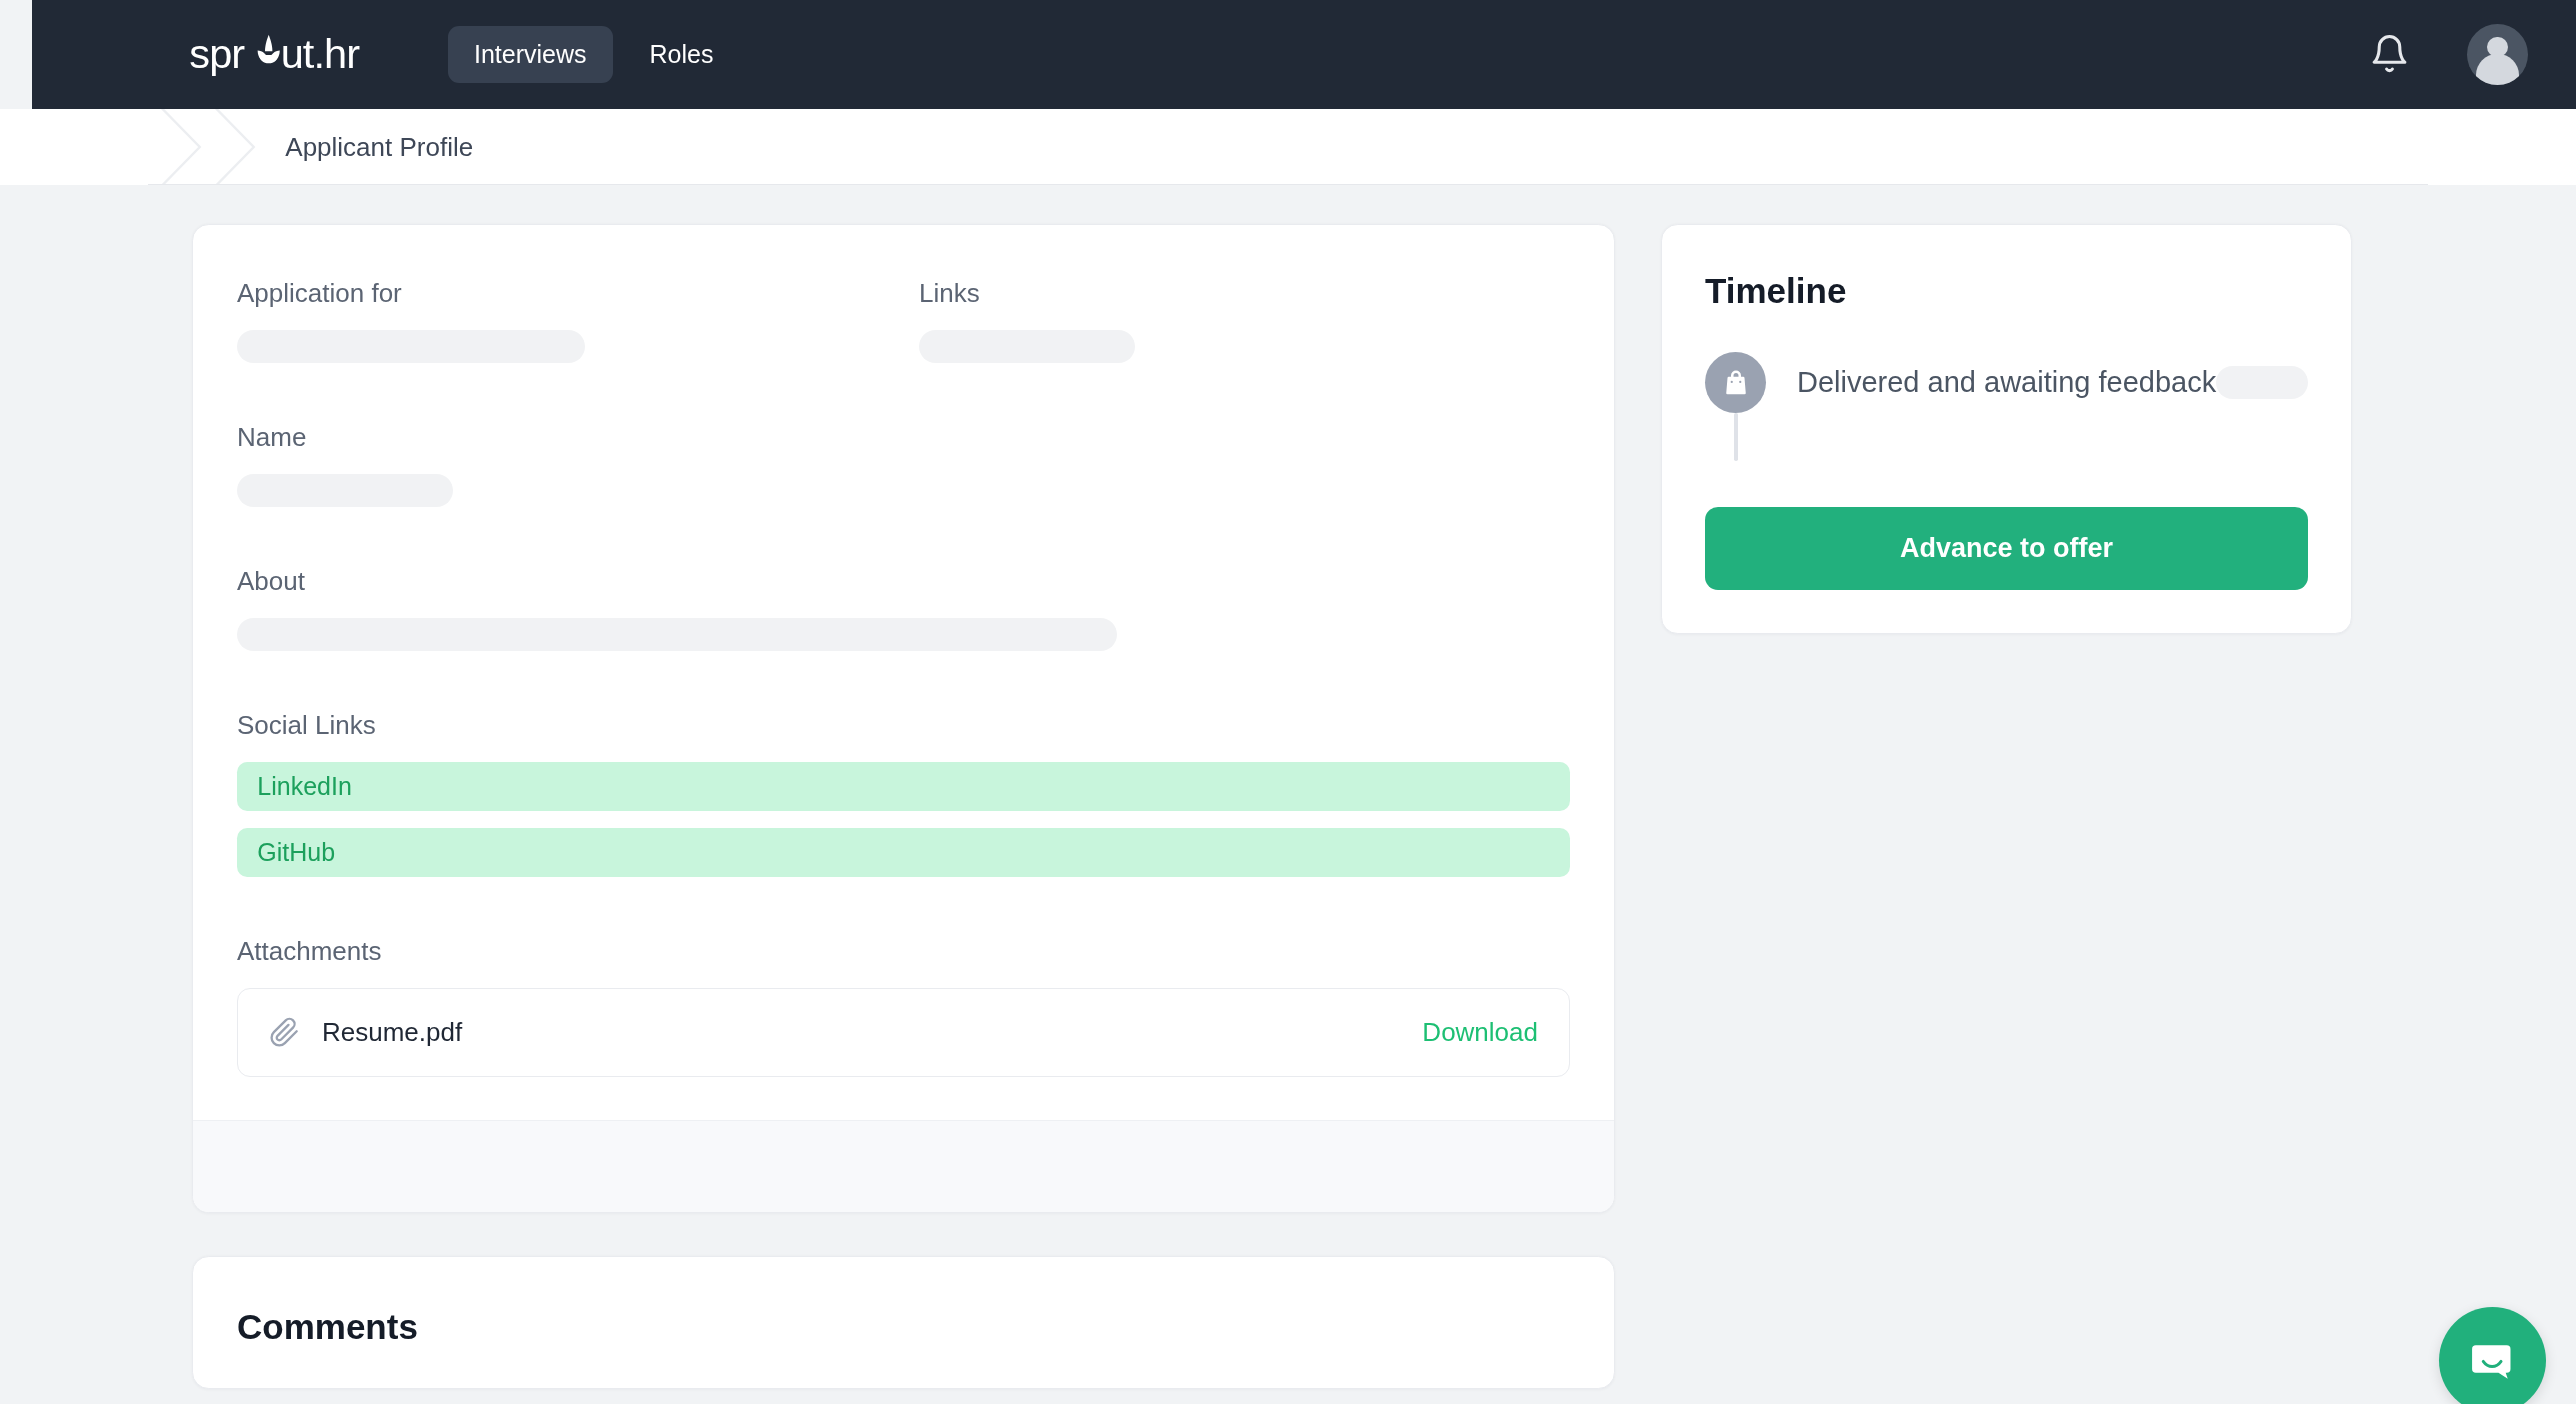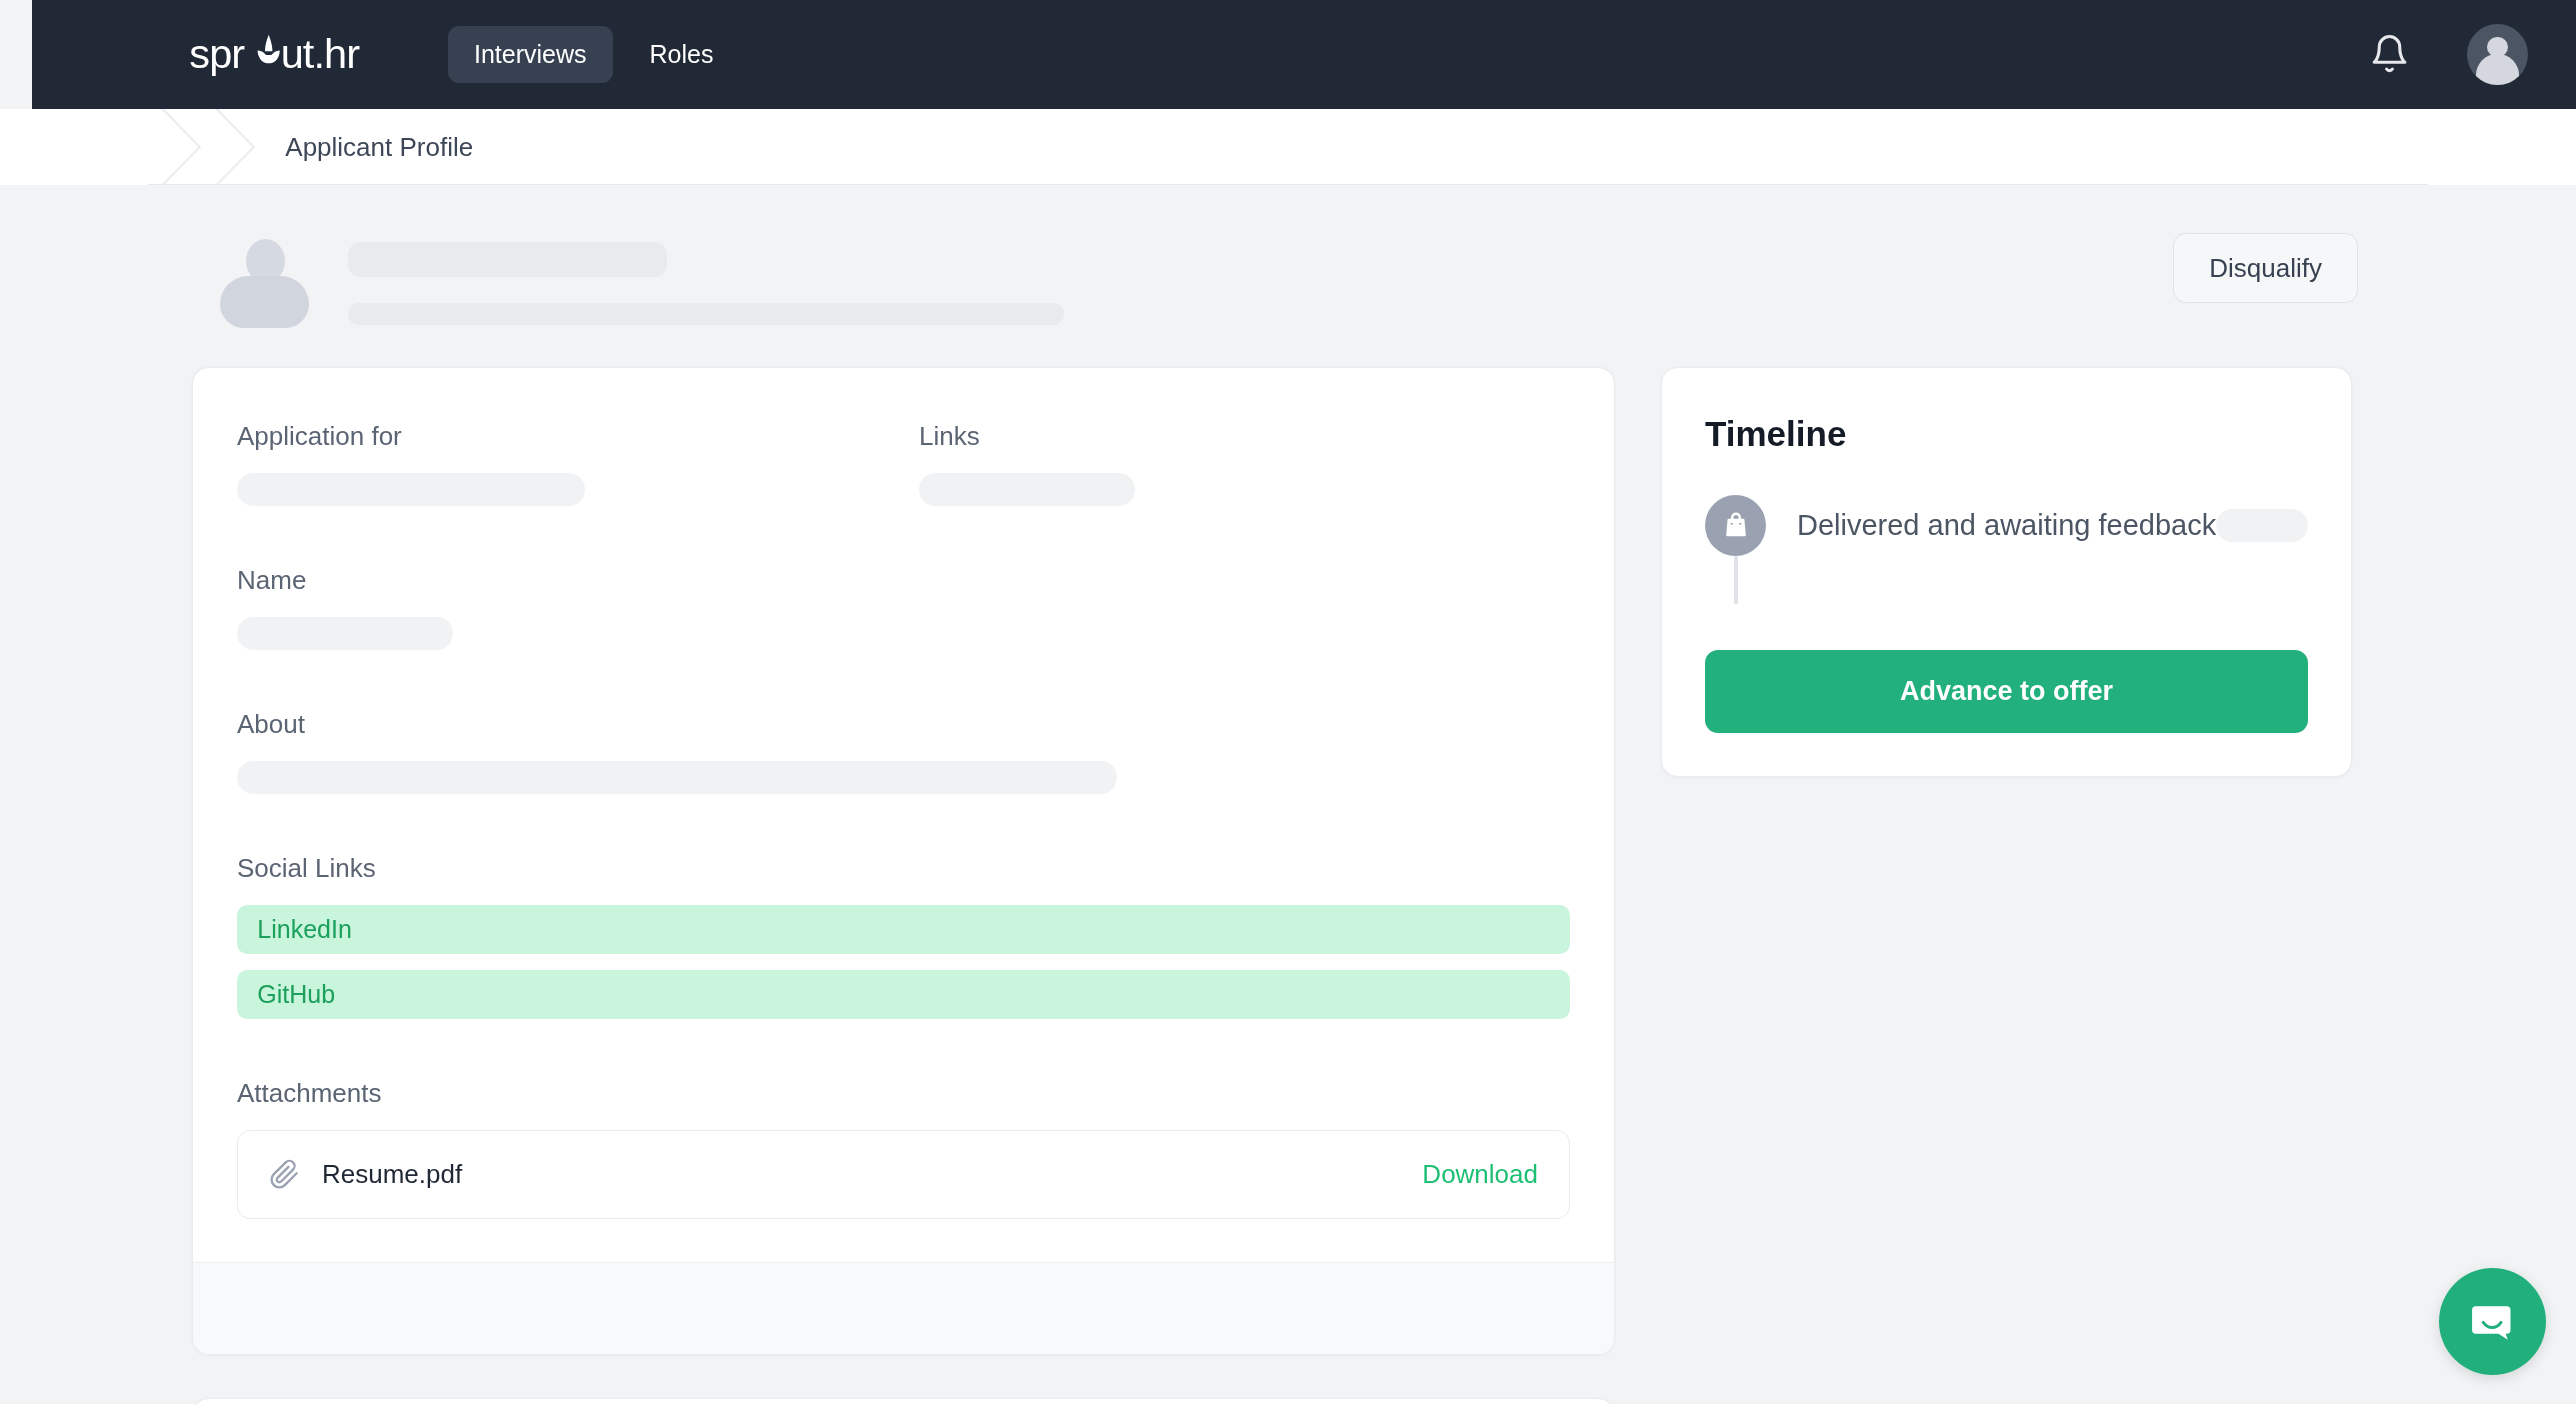--- a/index.html
+++ b/index.html
@@ -371,31 +371,20 @@
         </svg>
     </div>
     <div class="crumb current">
       <span>Applicant Profile</span>
     </div>
   </div>
 </div>
 
 <div class="page">
 
-  <div class="profile-head">
-    <div class="avatar-skel">
-      <div class="s-head"></div>
-      <div class="s-body"></div>
-    </div>
-    <div class="head-lines">
-      <div class="skel skel-name"></div>
-      <div class="skel skel-sub"></div>
-    </div>
-    <button class="btn-disqualify">Disqualify</button>
-  </div>
 
   <div class="content">
 
     <div class="col-main">
 
       <div class="card">
         <div class="card-body">
 
           <div class="field-grid">
             <div class="field">

